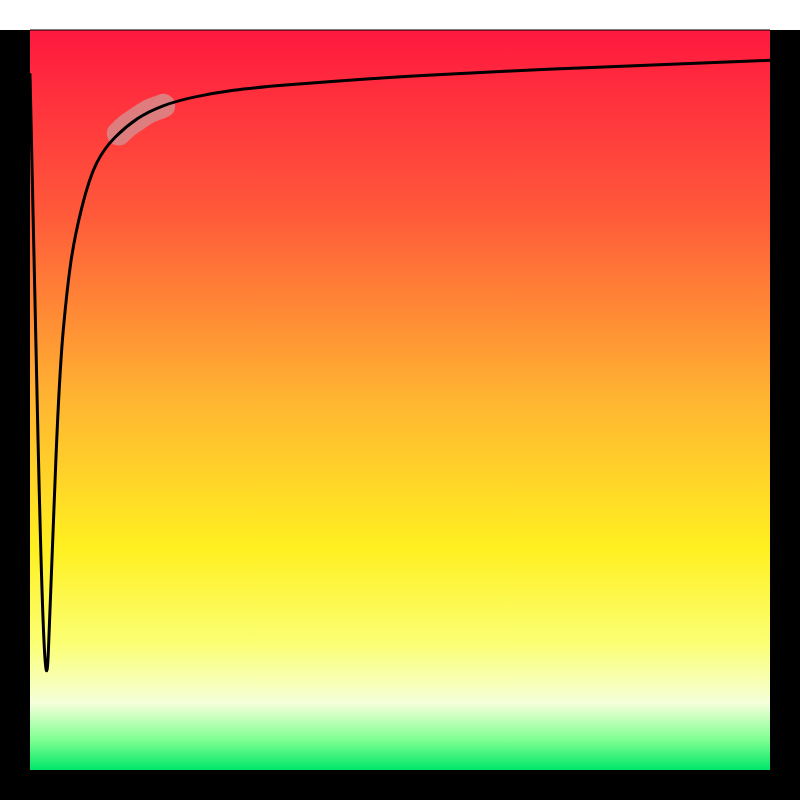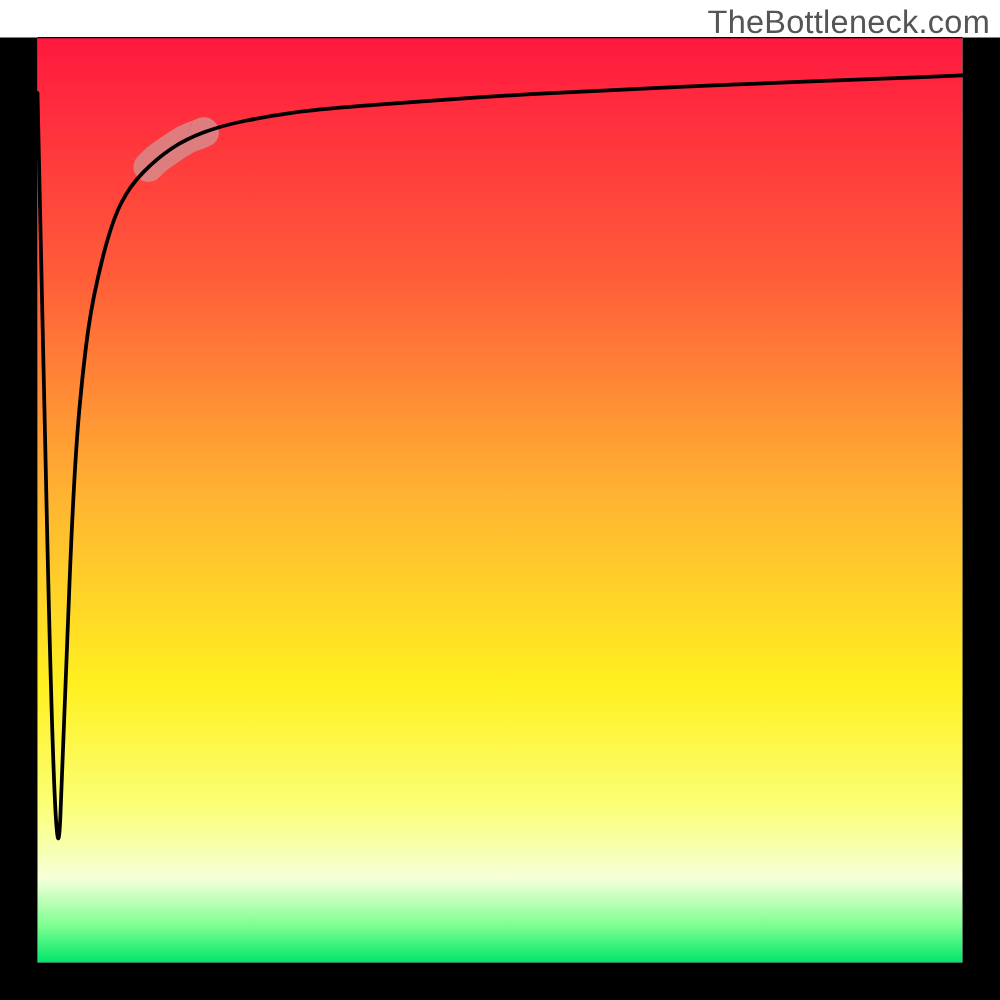--- a/index.html
+++ b/index.html
@@ -28,21 +28,20 @@
   }
   svg {
     display: block;
   }
 </style>
 </head>
 <body>
 
 <div class="outer">
 
-  <div class="watermark">TheBottleneck.com</div>
 
   <svg id="chart-svg" width="800" height="800" viewBox="0 0 800 800">
     <defs>
       <linearGradient id="bg-grad" x1="0" y1="0" x2="0" y2="1">
           <stop offset="0%" stop-color="#ff183f"></stop>
           <stop offset="25%" stop-color="#ff5a3a"></stop>
           <stop offset="50%" stop-color="#ffb531"></stop>
           <stop offset="70%" stop-color="#fff020"></stop>
           <stop offset="83%" stop-color="#fbff75"></stop>
           <stop offset="91%" stop-color="#f5ffda"></stop>

